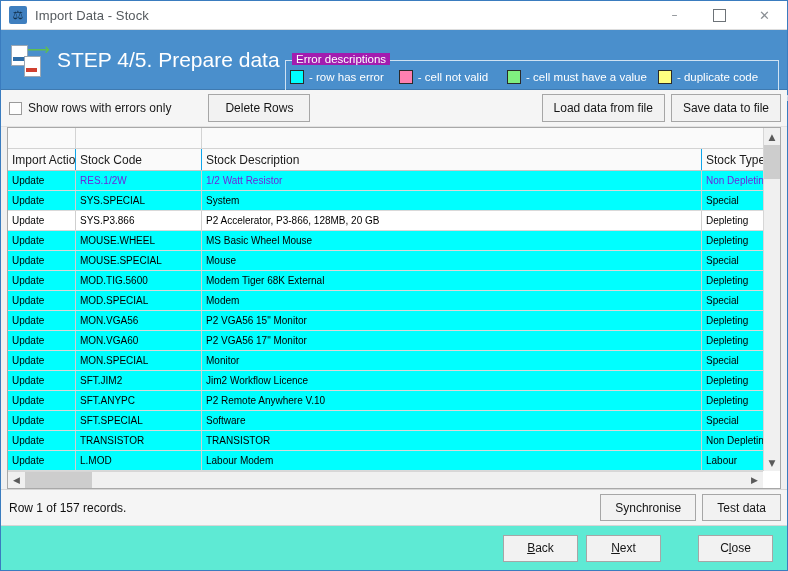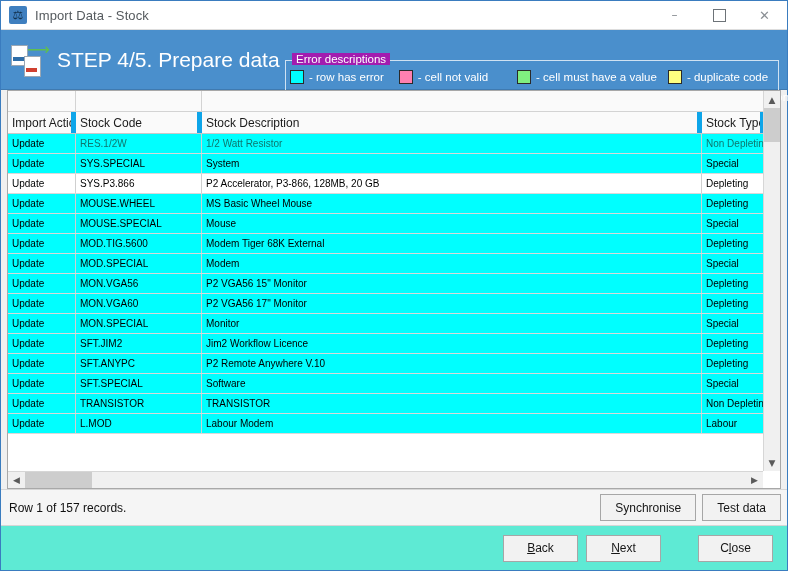--- a/index.html
+++ b/index.html
@@ -127,37 +127,37 @@
   .band{
     height:21px;flex:0 0 21px;background:#fafafa;
     border-bottom:1px solid #d3d3d3;display:flex;box-sizing:border-box;
   }
   .band .bcell{border-right:1px solid #d3d3d3;box-sizing:border-box;height:100%;}
   .hdrrow{
     height:22px;flex:0 0 22px;background:#fafafa;display:flex;
     border-bottom:1px solid #c8c8c8;box-sizing:border-box;
   }
   .hdrrow .hc{
-    border-right:5px solid #0ea5e9;box-sizing:border-box;height:100%;
+    border-right:1px solid #0ea5e9;box-sizing:border-box;height:100%;
     display:flex;align-items:center;padding-left:4px;overflow:hidden;
     font-size:12px;color:#1a1a1a;white-space:nowrap;
   }
   .rows{flex:1 1 auto;overflow:hidden;}
   .row{
     height:20px;display:flex;box-sizing:border-box;
     border-bottom:1px solid #d9d9d9;
   }
   .row .c{
     border-right:1px solid #cfcfcf;box-sizing:border-box;height:100%;
     display:flex;align-items:center;padding-left:4px;overflow:hidden;
     font-size:10px;white-space:nowrap;color:#000;
   }
   .row.err .c{background:#00ffff;}
   .row.plain .c{background:#ffffff;}
-  .row.selected .c{color:#0f766e;}
+  .row.selected .c{color:#6d28d9;}
   .row.selected .c:first-child{color:#000;}
   
   .w1{width:68px;flex:0 0 68px;}
   .w2{width:126px;flex:0 0 126px;}
   .w3{width:500px;flex:0 0 500px;}
   .w4{width:63px;flex:0 0 63px;}
   
   .vscroll{
     position:absolute;right:0;top:0;width:17px;bottom:17px;
     background:#f0f0f0;border-left:1px solid #d6d6d6;box-sizing:border-box;
@@ -239,21 +239,21 @@
     <div class="legend-rows">
       <div class="legend-row">
         <span class="lg">
           <span class="sw" style="background:#00ffff"></span>
           <span class="lg-text">- row has error</span>
         </span>
         <span class="lg" style="margin-left:8px">
           <span class="sw" style="background:#ff80b0"></span>
           <span class="lg-text">- cell not valid</span>
         </span>
-        <span class="lg" style="margin-left:22px">
+        <span class="lg" style="margin-left:12px">
           <span class="sw" style="background:#80ef80"></span>
           <span class="lg-text">- cell must have a value</span>
         </span>
         <span class="lg" style="margin-left:4px">
           <span class="sw" style="background:#ffff80"></span>
           <span class="lg-text">- duplicate code</span>
         </span>
       </div>
       <div class="legend-row">
         <span class="lg">
@@ -265,20 +265,31 @@
           <span class="lg-text">- warning - cell not valid, will be created</span>
         </span>
         <span class="lg" style="margin-left:73px">
           <span class="sw" style="background:#ff0000"></span>
           <span class="lg-text">- Synchronised from Jim2</span>
         </span>
       </div>
     </div>
   </div>
 
+  <div class="toolbar">
+    <label class="chk-wrap">
+      <span class="chkbox"></span>
+      <span class="chk-label">Show rows with errors only</span>
+    </label>
+    <button class="btn tb-delete">Delete Rows</button>
+    <div class="tb-right">
+      <button class="btn">Load data from file</button>
+      <button class="btn">Save data to file</button>
+    </div>
+  </div>
 
   <div class="gridarea">
     <div class="band">
       <span class="bcell w1"></span>
         <span class="bcell w2" style="width:126px"></span>
       <span class="bcell" style="flex:1 1 auto"></span>
     </div>
     <div class="hdrrow">
       <span class="hc w1">Import Actio</span>
       <span class="hc w2">Stock Code</span>

